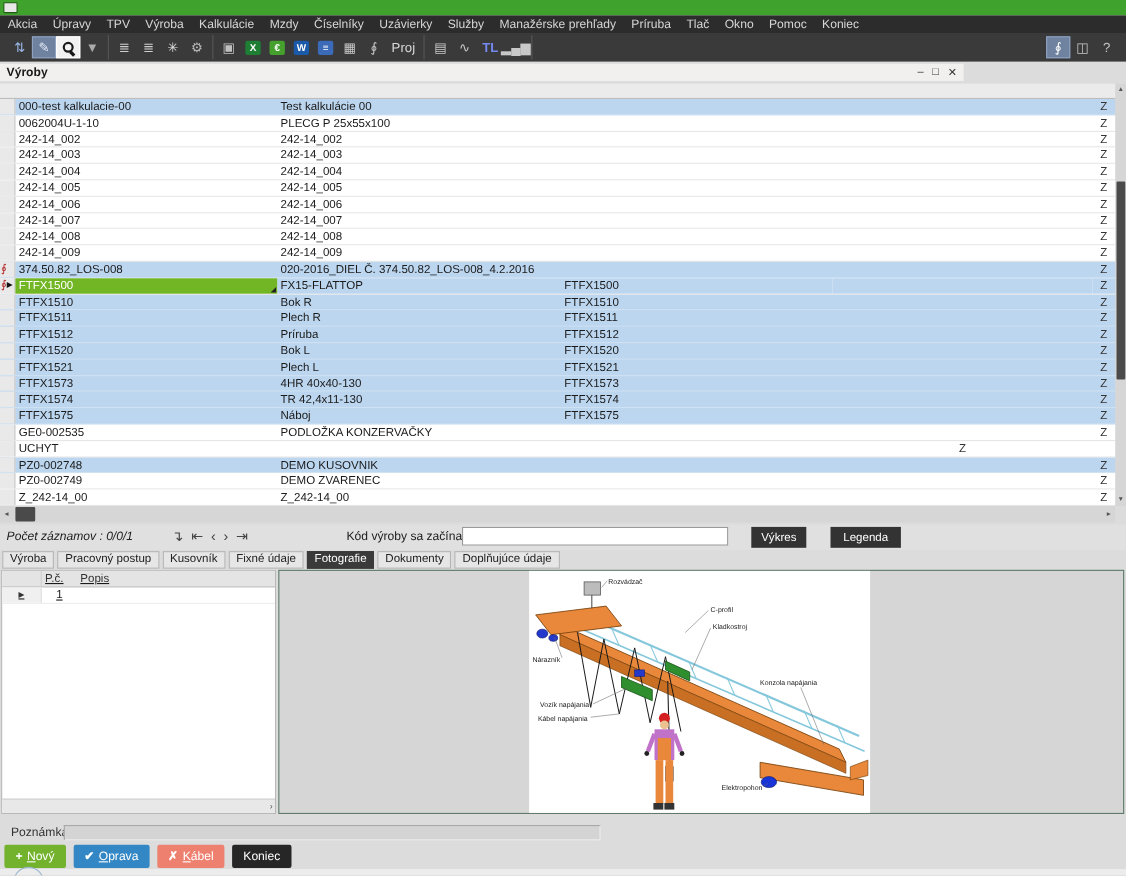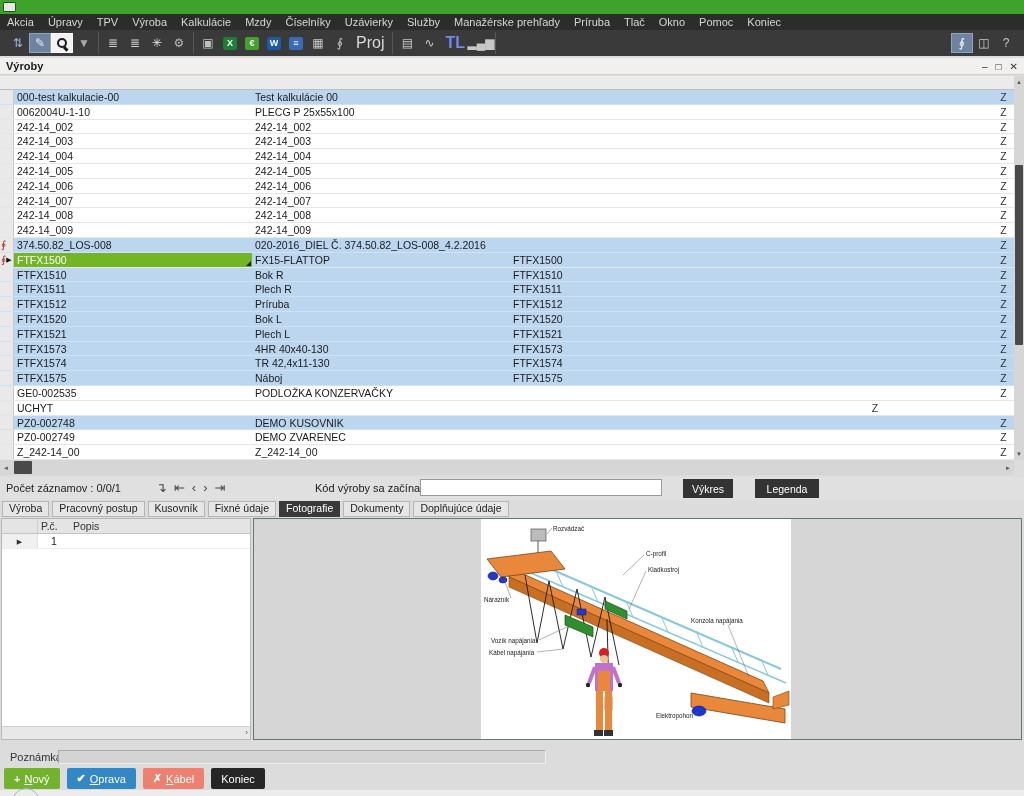--- a/index.html
+++ b/index.html
@@ -21,29 +21,29 @@
   .toolbar { position:absolute; top:30px; left:0; width:1024px; height:26px; background:#3a3a3a;
     display:flex; align-items:center; padding:0 4px; }
   .tgroup { display:flex; align-items:center; height:22px; padding:0 3px; border-right:1px solid #575757; }
   .tgroup.last { border-right:none; margin-left:auto; }
   .ticon { width:22px; height:20px; display:flex; align-items:center; justify-content:center;
     font-size:12px; color:#c8c8c8; border:1px solid transparent; }
   .ticon.highlight { background:#6f82a0; border:1px solid #8fa2c0; }
   .ticon.active { background:#f2f2f2; border:1px solid #fff; color:#222; }
   .ticon .badge { width:14px; height:13px; border-radius:2px; font-size:9px; font-weight:bold;
     display:flex; align-items:center; justify-content:center; color:#fff; }
-  .ticon.tlabel { width:auto; padding:0 4px; font-size:16px; }
+  .ticon.tlabel { width:auto; padding:0 4px; font-size:12px; }
   .mag { position:relative; width:13px; height:13px; display:inline-block; }
   .mag::before { content:""; position:absolute; left:1px; top:1px; width:6px; height:6px;
     border:2px solid #1a1a1a; border-radius:50%; }
   .mag::after { content:""; position:absolute; left:9px; top:9px; width:5px; height:2.5px;
     background:#1a1a1a; transform:rotate(45deg); transform-origin:0 0; }
 
   
-  .winstrip { position:absolute; top:58px; left:0; width:1024px; height:17px; background:#f1f0ef;
+  .winstrip { position:absolute; top:58px; left:0; width:876px; height:17px; background:#f1f0ef;
     border-bottom:1px solid #cfcfcf; display:flex; align-items:center; font-size:11px; font-weight:bold; padding-left:6px;gap:45px; }
   .winctrl { margin-left:auto; display:flex; gap:8px; padding-right:6px; font-weight:normal;
     font-size:10px; color:#333; }
   .winctrl span { cursor:default; }
 
   
   .grid { position:absolute; top:76px; left:0; width:1014px; }
   .ghead, .grow { display:grid; grid-template-columns:14px 238px 258px 247px 236px 1fr; }
   .ghead { height:14px; background:#ebebeb; border-bottom:1px solid #bdbdbd; font-size:10.5px; color:#444; }
   .ghead > div { border-right:1px solid #d2d2d2; padding:0 3px; line-height:13px; overflow:hidden; white-space:nowrap;margin-top:32px; }
@@ -69,40 +69,40 @@
   .vthumb { position:absolute; top:89px; left:1px; width:8px; height:180px; background:#4a4a4a; border-radius:1px; }
   .hscroll { position:absolute; left:0; top:460px; width:1014px; height:15px; background:#d6d6d6;
     display:flex; align-items:center; }
   .hscroll .arr { width:12px; text-align:center; font-size:6px; color:#555; }
   .hscroll .arr.right { margin-left:auto; }
   .hthumb { width:18px; height:13px; background:#4a4a4a; border-radius:1px; margin-left:2px; }
 
   
   .controls { position:absolute; top:477px; left:0; width:1024px; height:23px; background:#e0e0e0;
     font-size:11px; }
-  .controls .reccount { position:absolute; left:6px; top:5px; color:#222; }
+  .controls .reccount { position:absolute; left:6px; top:5px; color:#222;font-style:italic; }
   .navicons { position:absolute; left:156px; top:2px; display:flex; gap:7px; }
   .navicons span { font-size:13px; color:#444; line-height:18px; cursor:default; }
   .controls .srchlabel { position:absolute; left:315px; top:5px; }
   .srchinput { position:absolute; left:420px; top:2px; width:242px; height:17px; background:#fff;
     border:1px solid #9a9a9a; font-size:11px; padding:0 3px; font-family:"Liberation Sans",sans-serif; }
   .darkbtn { position:absolute; top:2px; height:19px; background:#333; color:#fff; border:none;
     font-size:10.5px; font-family:"Liberation Sans",sans-serif; padding:0 8px; cursor:default; }
   .darkbtn.vykres { left:683px; width:50px; }
   .darkbtn.legenda { left:755px; width:64px; }
 
   
   .tabs { position:absolute; top:501px; left:2px; height:16px; display:flex; gap:3px; }
   .tab { background:#e6e6e6; border:1px solid #b5b5b5; font-size:10.5px; line-height:13px;
     padding:0 6px; color:#222; cursor:default; }
   .tab.active { background:#3a3a3a; border-color:#3a3a3a; color:#fff; }
 
   
   .listpanel { position:absolute; top:518px; left:1px; width:250px; height:222px; background:#fff;
-    border:1px solid #b8b8b8; }
+    border:1px solid #b8b8b8;text-decoration:underline; }
   .lphead { height:15px; background:#e4e4e4; border-bottom:1px solid #c4c4c4; display:flex;
     font-size:10.5px; color:#333; }
   .lphead .g { width:36px; border-right:1px solid #cfcfcf; }
   .lphead .c1 { width:32px; padding-left:3px; line-height:14px; }
   .lphead .c2 { flex:1; padding-left:3px; line-height:14px; }
   .lprow { height:15px; display:flex; font-size:10.5px; border-bottom:1px solid #ededed; }
   .lprow .g { width:36px; background:#f0f0f0; border-right:1px solid #e0e0e0; text-align:center;
     font-size:7px; color:#333; line-height:15px; }
   .lprow .c1 { width:32px; text-align:center; line-height:15px; }
   .lprow .c2 { flex:1; }

